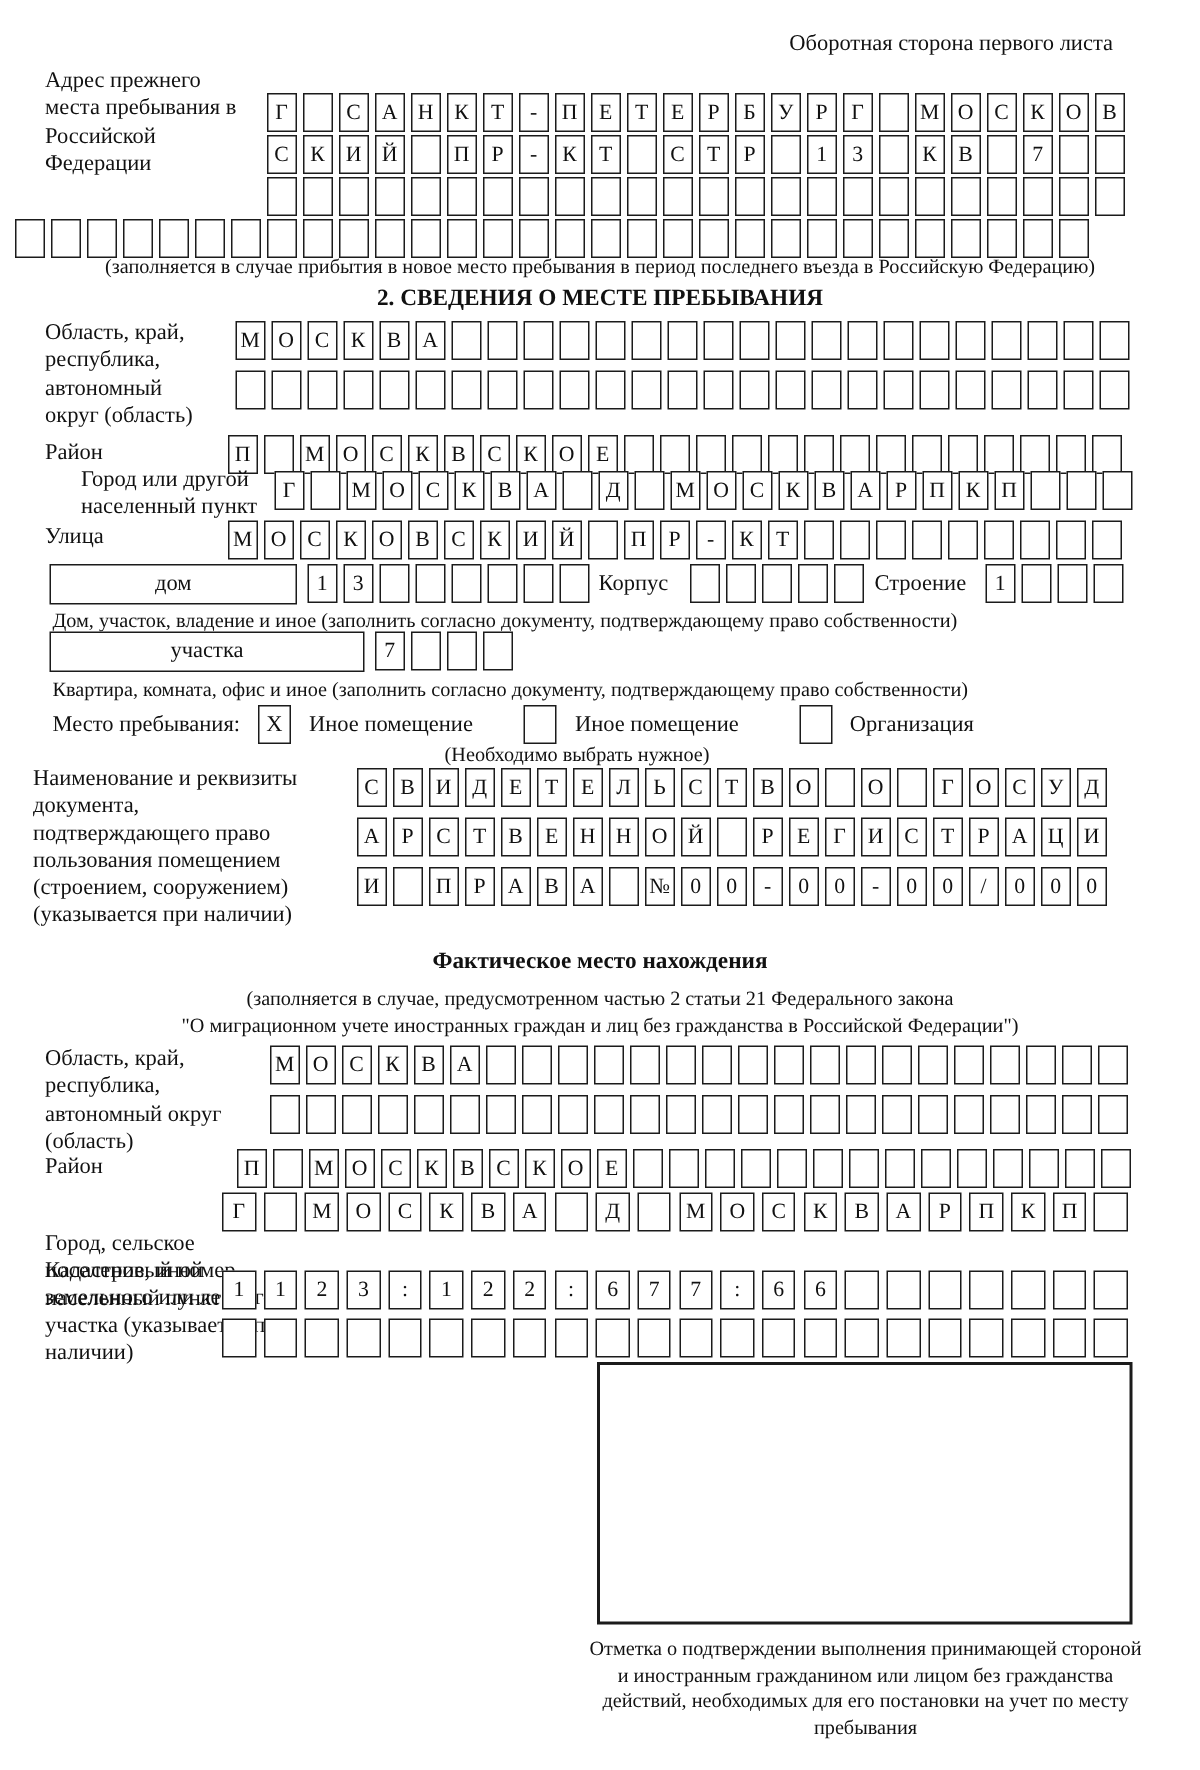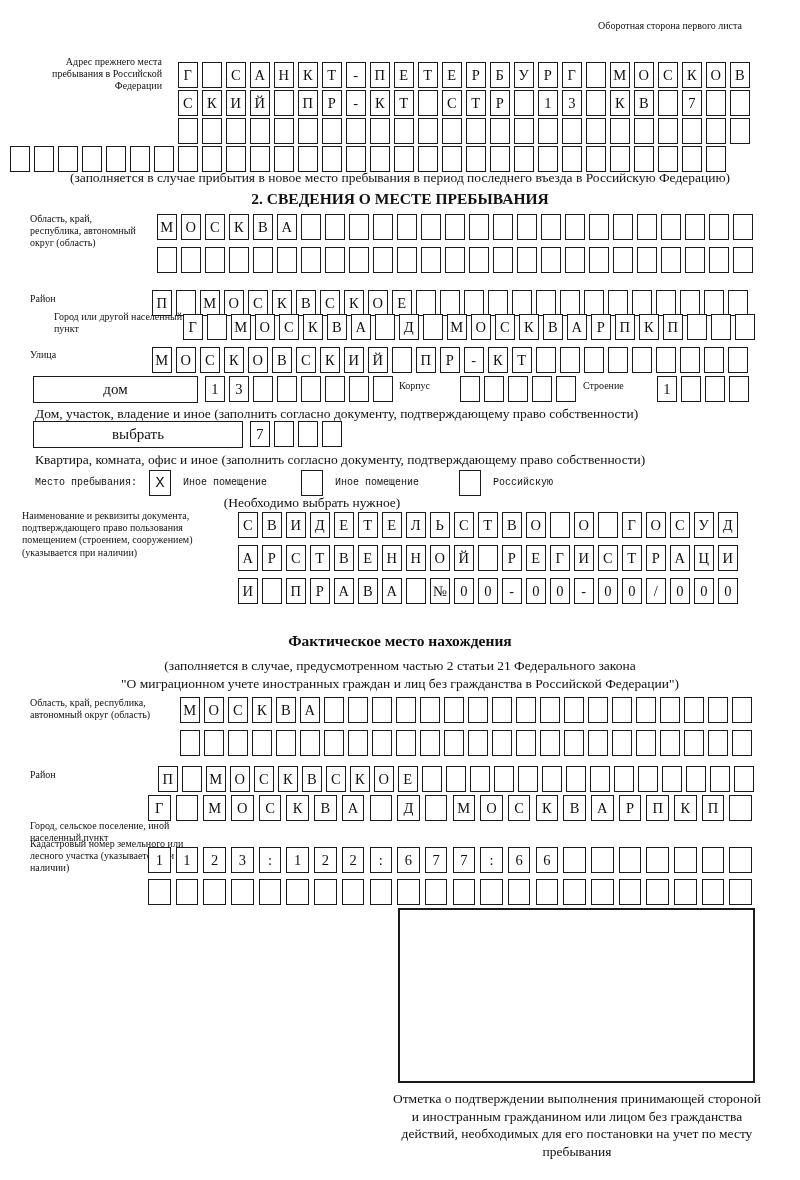--- a/index.html
+++ b/index.html
@@ -1,52 +1,52 @@
 <!DOCTYPE html>
 <html><head>
 <meta charset="utf-8">
 <style>
   html,body{margin:0;padding:0;background:#fff;}
   .page{
     position:relative;width:800px;height:1180px;background:#ffffff;
     font-family:"Liberation Serif","DejaVu Serif",serif;color:#111;overflow:hidden;
   }
   .abs{position:absolute;}
-  .lbl{font-size:10px;line-height:1.22;}
+  .lbl{font-size:15px;line-height:1.22;}
   .cap{font-size:13.5px;line-height:1.3;}
   .title{font-size:15.5px;font-weight:bold;}
   .cells{position:absolute;display:flex;gap:4.5px;}
   .cells.w{gap:5.2px;}
   .cell{
     width:19.5px;height:26px;box-sizing:border-box;border:1.6px solid #1b1b1b;
     display:flex;align-items:center;justify-content:center;
     font-size:14.5px;line-height:1;background:#fff;
   }
   .cells.w .cell{width:22.5px;}
   .widebox{
     position:absolute;height:27px;box-sizing:border-box;border:1.6px solid #1b1b1b;
     display:flex;align-items:center;justify-content:center;font-size:15px;background:#fff;
   }
   .cb{
     width:22px;height:26px;box-sizing:border-box;border:1.6px solid #1b1b1b;
     display:flex;align-items:center;justify-content:center;font-size:15px;background:#fff;
   }
-  .inlinebar{display:flex;align-items:center;font-family:Liberation Mono, monospace;}
+  .inlinebar{display:flex;align-items:center;}
   .stampbox{position:absolute;box-sizing:border-box;border:2px solid #1b1b1b;background:#fff;}
   .ctr{text-align:center;}
   .rt{text-align:right;}
 </style>
 </head>
 <body>
 
 <div class="page">
 
   <div class="abs lbl rt" style="top:20px;right:58px;width:320px;">Оборотная сторона первого листа</div>
 
-  <div class="abs lbl" style="top:56px;left:30px;width:132px;text-align:right;">Адрес прежнего места пребывания в Российской Федерации</div>
+  <div class="abs lbl" style="top:45px;left:30px;width:132px;">Адрес прежнего места пребывания в Российской Федерации</div>
   <div class="cells" style="top:62px;left:178px;">
       <span class="cell">Г</span>
       <span class="cell"></span>
       <span class="cell">С</span>
       <span class="cell">А</span>
       <span class="cell">Н</span>
       <span class="cell">К</span>
       <span class="cell">Т</span>
       <span class="cell">-</span>
       <span class="cell">П</span>
@@ -317,21 +317,21 @@
     </div>
   <div class="abs lbl" style="top:380px;left:583px;">Строение</div>
   <div class="cells" style="top:376px;left:657px;">
       <span class="cell">1</span>
       <span class="cell"></span>
       <span class="cell"></span>
       <span class="cell"></span>
     </div>
   <div class="abs cap" style="top:405px;left:35px;width:740px;">Дом, участок, владение и иное (заполнить согласно документу, подтверждающему право собственности)</div>
 
-  <div class="widebox" style="top:421px;left:33px;width:210px;">выбрать</div>
+  <div class="widebox" style="top:421px;left:33px;width:210px;">участка</div>
   <div class="cells" style="top:421px;left:250px;">
       <span class="cell">7</span>
       <span class="cell"></span>
       <span class="cell"></span>
       <span class="cell"></span>
     </div>
   <div class="abs cap" style="top:451px;left:35px;width:740px;">Квартира, комната, офис и иное (заполнить согласно документу, подтверждающему право собственности)</div>
 
   <div class="abs inlinebar" style="top:470px;left:35px;width:730px;gap:12px;">
     <span class="lbl">Место пребывания:</span>
@@ -339,23 +339,23 @@
         <span>X</span>
       </span>
     <span class="lbl">Иное помещение</span>
     <span class="cb" style="margin-left:22px;">
         <span></span>
       </span>
     <span class="lbl">Иное помещение</span>
     <span class="cb" style="margin-left:28px;">
         <span></span>
       </span>
-    <span class="lbl">Российскую</span>
+    <span class="lbl">Организация</span>
   </div>
-  <div class="abs cap ctr" style="top:494px;left:162px;width:300px;">(Необходимо выбрать нужное)</div>
+  <div class="abs cap ctr" style="top:494px;left:173px;width:300px;text-align:right;">(Необходимо выбрать нужное)</div>
 
   <div class="abs lbl" style="top:510px;left:22px;width:192px;">Наименование и реквизиты документа, подтверждающего право пользования помещением (строением, сооружением) (указывается при наличии)</div>
   <div class="cells" style="top:512px;left:238px;">
       <span class="cell">С</span>
       <span class="cell">В</span>
       <span class="cell">И</span>
       <span class="cell">Д</span>
       <span class="cell">Е</span>
       <span class="cell">Т</span>
       <span class="cell">Е</span>

